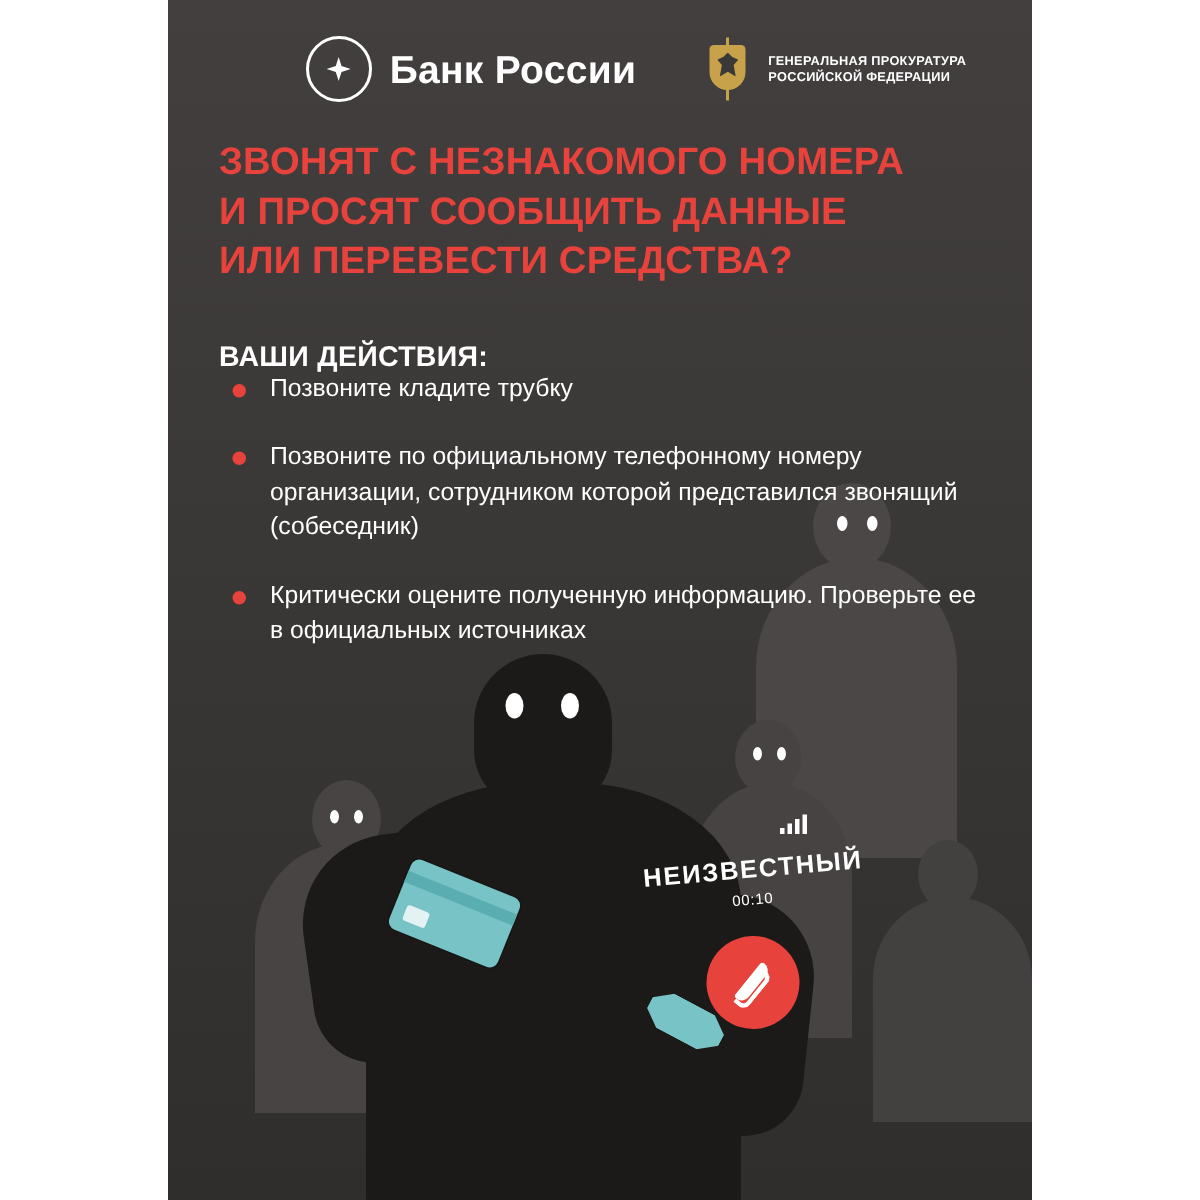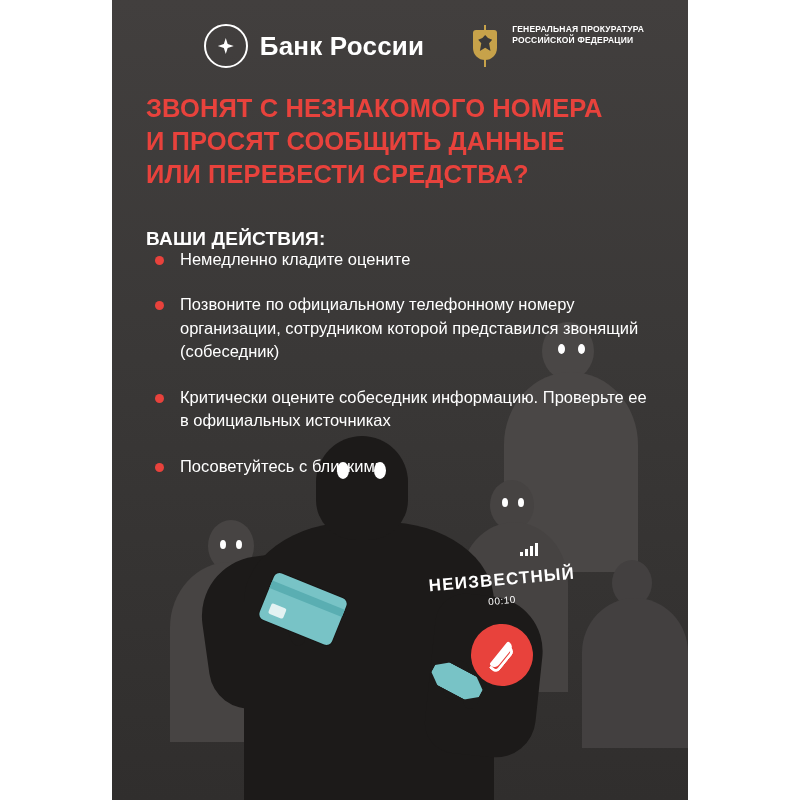--- a/index.html
+++ b/index.html
@@ -93,21 +93,21 @@
     clip-path: polygon(50% 0%, 62% 38%, 100% 50%, 62% 62%, 50% 100%, 38% 62%, 0% 50%, 38% 38%);
   }
   .logo-bank .name {
     color: #ffffff;
     font-size: 26px;
     font-weight: bold;
     letter-spacing: 0.2px;
   }
   .logo-gp {
     display: flex;
-    align-items: flex-start;
+    align-items: center;
     gap: 10px;
   }
   .logo-gp .crest {
     width: 34px;
     height: 44px;
     position: relative;
   }
   .logo-gp .crest .shield {
     position: absolute;
     left: 5px;
@@ -413,33 +413,29 @@
       </span>
     </div>
   </div>
 
   <div class="headline">ЗВОНЯТ С НЕЗНАКОМОГО НОМЕРА И ПРОСЯТ СООБЩИТЬ ДАННЫЕ ИЛИ ПЕРЕВЕСТИ СРЕДСТВА?</div>
 
   <div class="actions-title">ВАШИ ДЕЙСТВИЯ:</div>
   <div class="actions">
     <div class="action">
       <span class="dot"></span>
-      <span>Немедленно кладите оцените</span>
+      <span>Позвоните кладите трубку</span>
     </div>
     <div class="action">
       <span class="dot"></span>
       <span>Позвоните по официальному телефонному номеру организации, сотрудником которой представился звонящий (собеседник)</span>
     </div>
     <div class="action">
       <span class="dot"></span>
-      <span>Критически оцените собеседник информацию. Проверьте ее в официальных источниках</span>
-    </div>
-    <div class="action">
-      <span class="dot"></span>
-      <span>Посоветуйтесь с близкими</span>
+      <span>Критически оцените полученную информацию. Проверьте ее в официальных источниках</span>
     </div>
   </div>
 
   <div class="figure">
     <div class="arm-left"></div>
     <div class="main-body"></div>
     <div class="main-head"></div>
     <div class="eye main main-eye-l"></div>
     <div class="eye main main-eye-r"></div>
     <div class="arm-right"></div>

